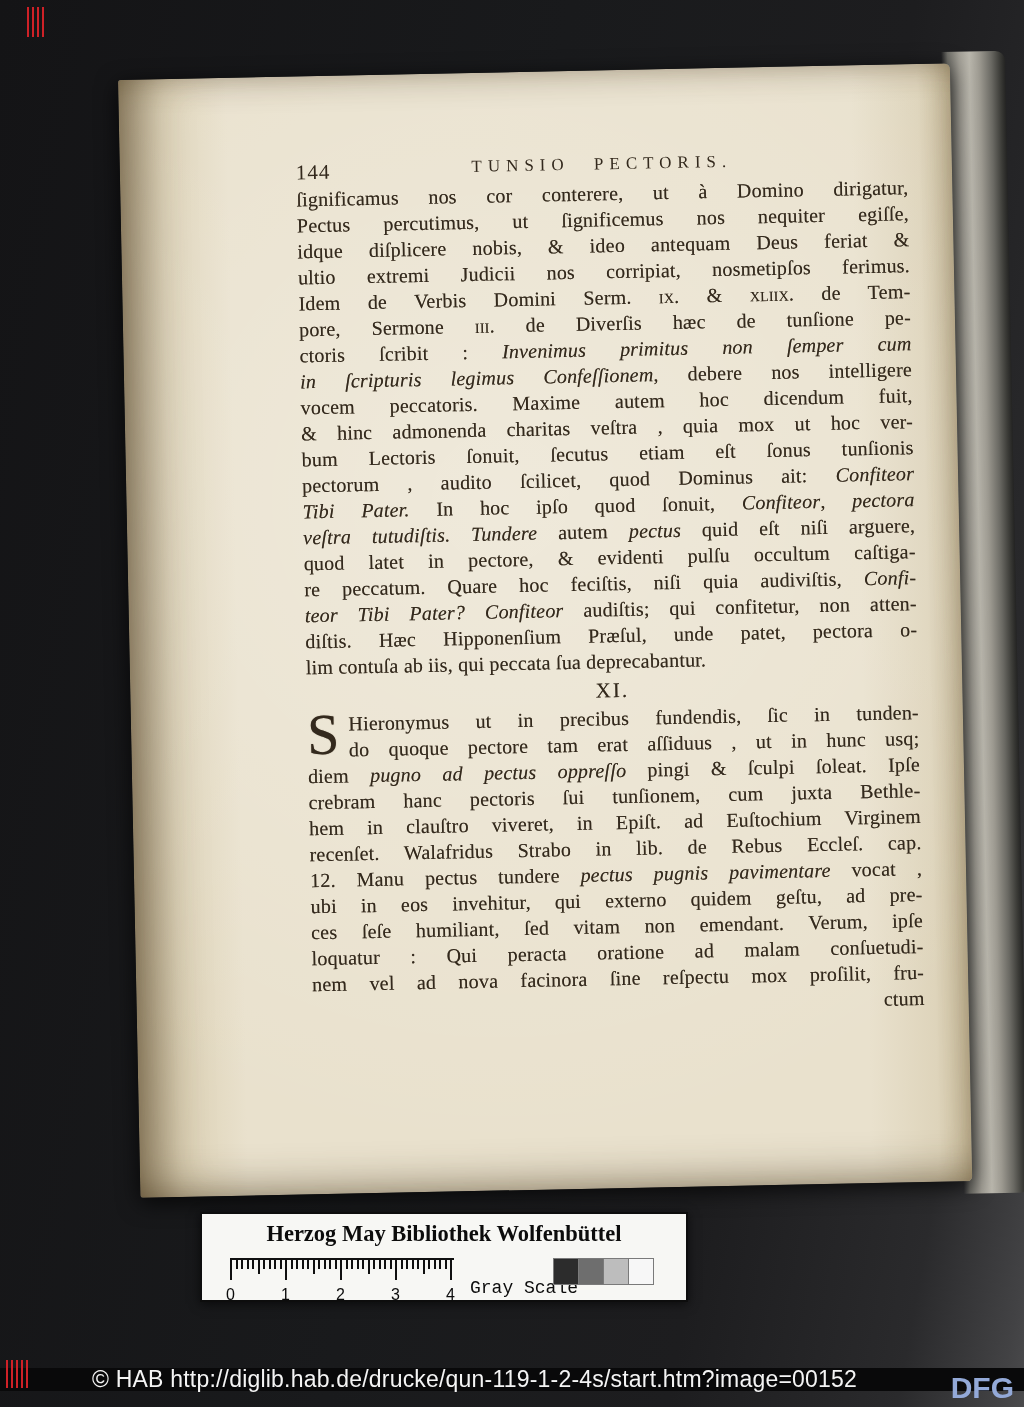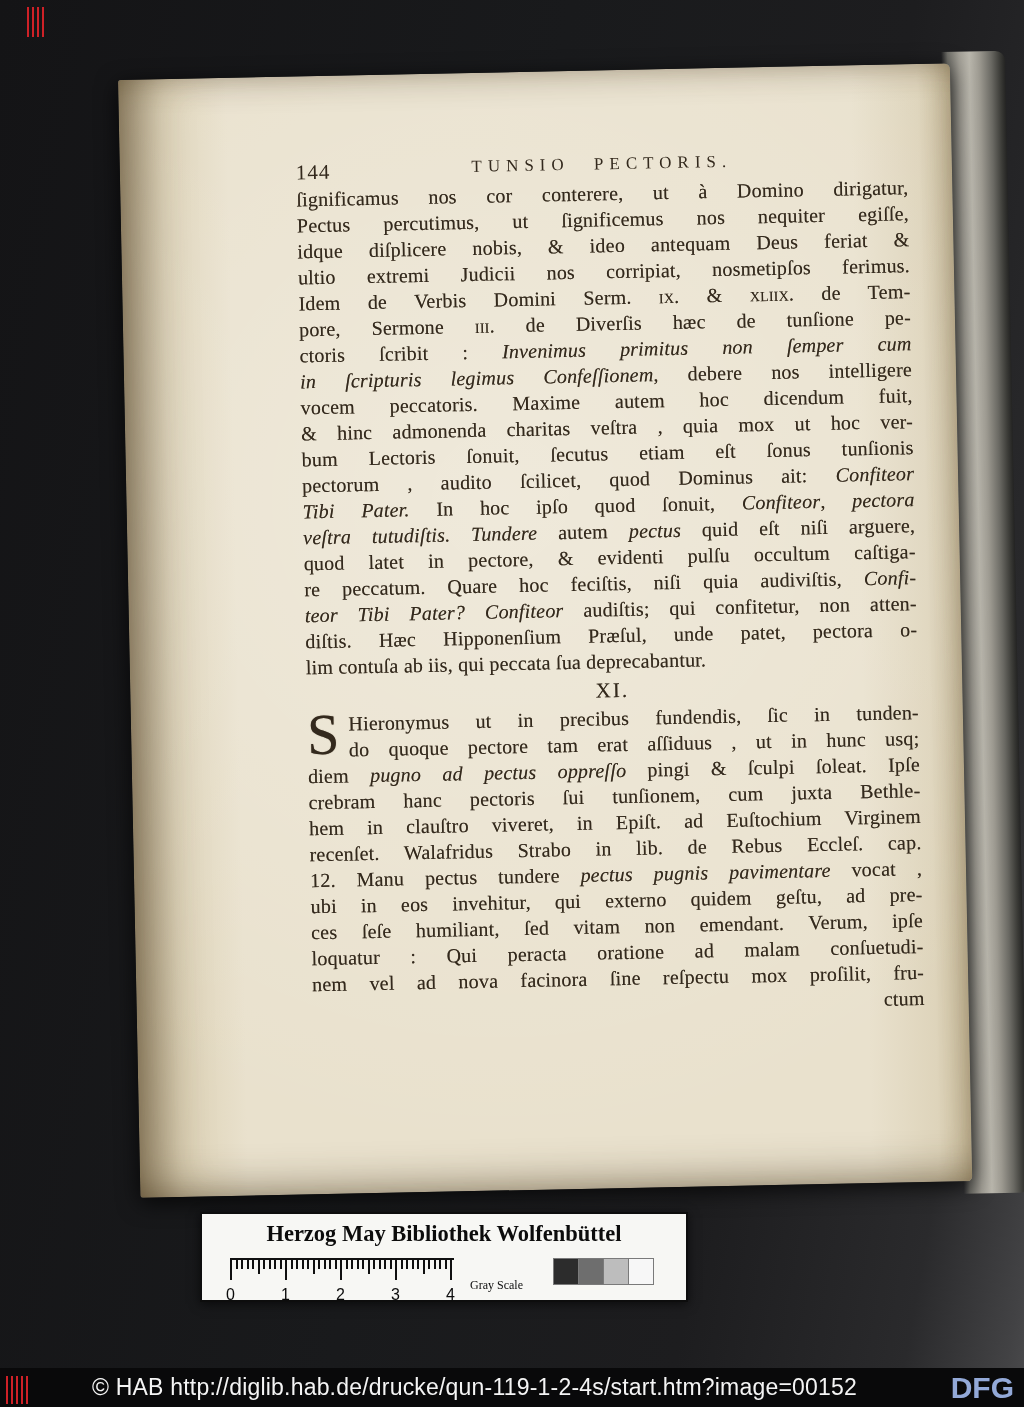--- a/index.html
+++ b/index.html
@@ -60,26 +60,26 @@
       font-family:"Liberation Serif","DejaVu Serif",serif;}
   .ruler{position:absolute;left:28px;top:44px;width:224px;height:46px;border-top:2px solid #101010;}
   .tick{position:absolute;top:0;width:2px;background:#101010;}
   .tick.cm{height:20px;}
   .tick.half{height:14px;}
   .tick.mm{height:9px;}
   .ruler-nums{position:absolute;left:0;top:26px;width:224px;height:20px;
       font-family:"Liberation Sans","DejaVu Sans",sans-serif;font-size:16px;}
   .ruler-nums span{position:absolute;top:0;}
   .grayscale-text{position:absolute;left:268px;top:64px;
-      font-family:Liberation Serif, serif;font-size:12px;}
+      font-family:Liberation Mono, monospace;font-size:18px;}
   .patches{position:absolute;left:352px;top:44px;display:flex;}
   .patch{width:26px;height:27px;border:1px solid #7a7a7a;margin-left:-1px;box-sizing:border-box;}
 
   
-  .footer{position:absolute;left:0;top:1368px;width:1024px;height:39px;background:#09090a;
+  .footer{position:absolute;left:0;top:1368px;width:1024px;height:23px;background:#09090a;
       display:flex;align-items:center;}
   .copyright{margin-left:92px;color:#f4f4f4;font-family:"Liberation Sans","DejaVu Sans",sans-serif;
       font-size:23px;letter-spacing:0.2px;white-space:nowrap;}
   .dfg{position:absolute;right:10px;top:3px;color:var(--dfg,#93a9d8);
       font-family:"Liberation Sans","DejaVu Sans",sans-serif;font-weight:700;font-size:30px;letter-spacing:0;}
 </style>
 </head>
 <body>
 
 <div class="stage">

